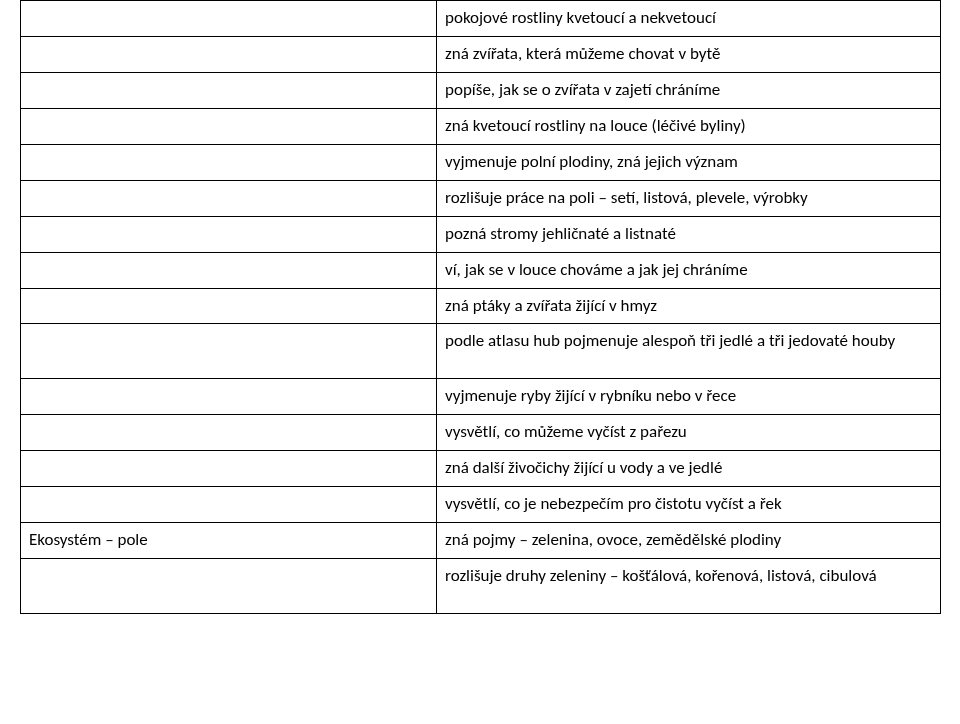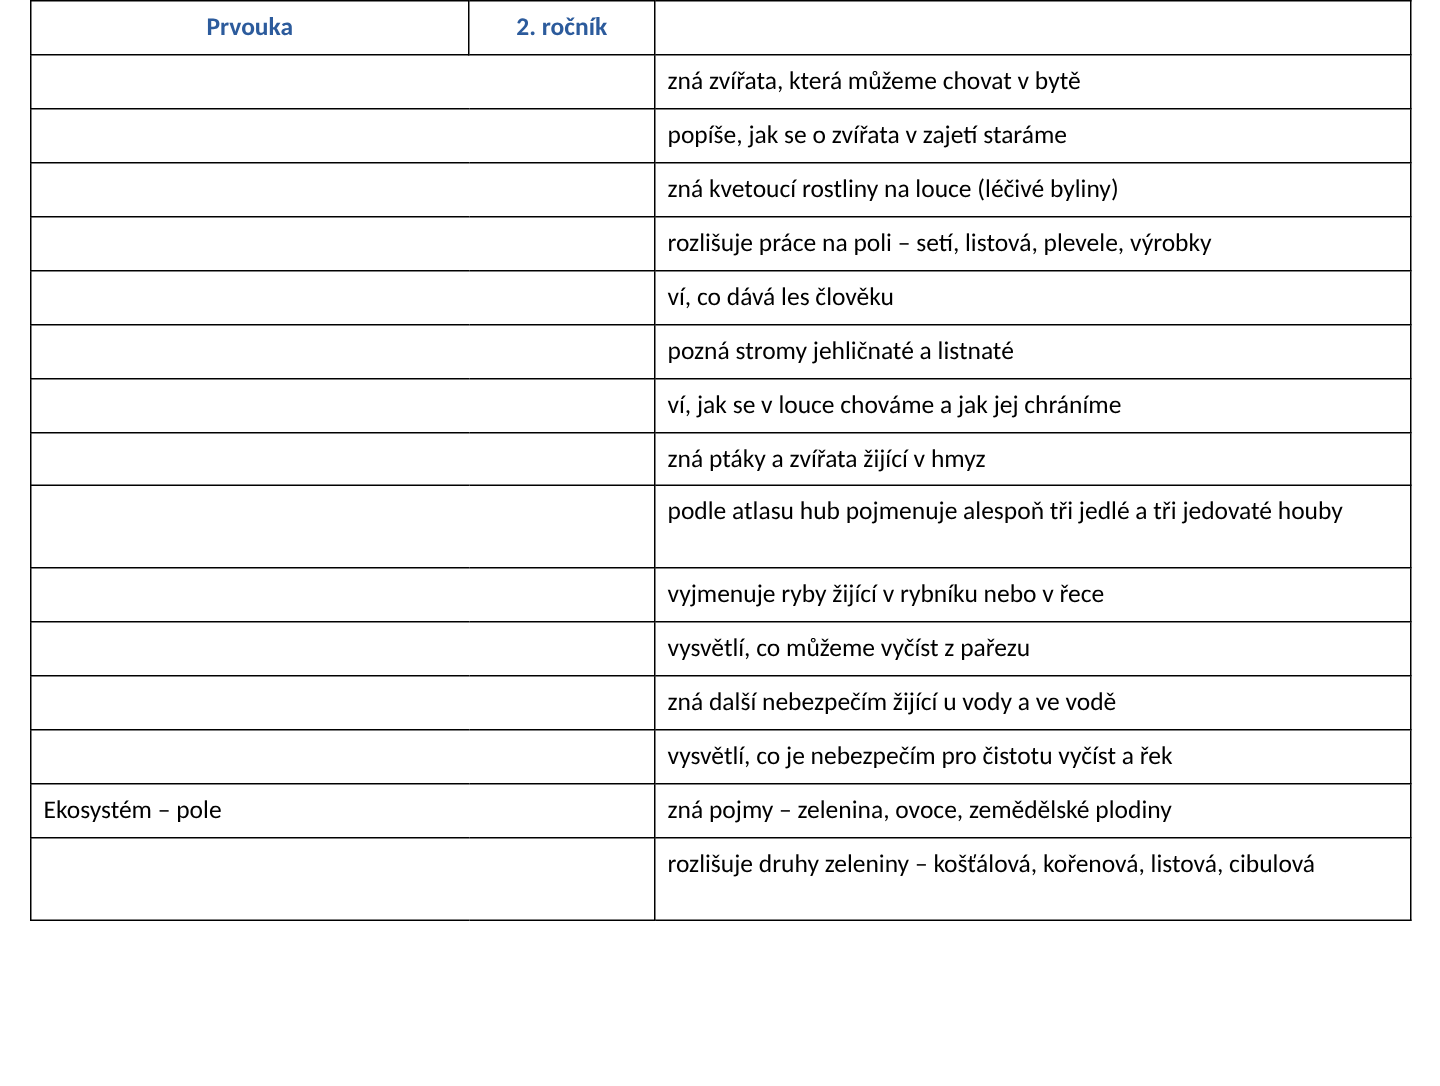--- a/index.html
+++ b/index.html
@@ -42,43 +42,42 @@
 
 <div class="page">
 <table>
   <colgroup>
         <col class="c1">
         <col class="c2">
         <col class="c3">
       </colgroup>
   <tbody id="tb">
         <tr>
-          <td class="hdr">Prvouka</td>
-          <td class="hdr">2. ročník</td>
-          <td class="hdr"></td>
+          <td colspan="2"></td>
+          <td>pokojové rostliny kvetoucí a nekvetoucí</td>
         </tr>
         <tr>
           <td colspan="2"></td>
           <td>zná zvířata, která můžeme chovat v bytě</td>
         </tr>
         <tr>
           <td colspan="2"></td>
-          <td>popíše, jak se o zvířata v zajetí staráme</td>
+          <td>popíše, jak se o zvířata v zajetí chráníme</td>
         </tr>
         <tr>
           <td colspan="2"></td>
           <td>zná kvetoucí rostliny na louce (léčivé byliny)</td>
         </tr>
         <tr>
           <td colspan="2"></td>
-          <td>rozlišuje práce na poli – setí, listová, plevele, výrobky</td>
+          <td>vyjmenuje polní plodiny, zná jejich význam</td>
         </tr>
         <tr>
           <td colspan="2"></td>
-          <td>ví, co dává les člověku</td>
+          <td>rozlišuje práce na poli – setí, listová, plevele, výrobky</td>
         </tr>
         <tr>
           <td colspan="2"></td>
           <td>pozná stromy jehličnaté a listnaté</td>
         </tr>
         <tr>
           <td colspan="2"></td>
           <td>ví, jak se v louce chováme a jak jej chráníme</td>
         </tr>
         <tr>
@@ -92,21 +91,21 @@
         <tr>
           <td colspan="2"></td>
           <td>vyjmenuje ryby žijící v rybníku nebo v řece</td>
         </tr>
         <tr>
           <td colspan="2"></td>
           <td>vysvětlí, co můžeme vyčíst z pařezu</td>
         </tr>
         <tr>
           <td colspan="2"></td>
-          <td>zná další nebezpečím žijící u vody a ve vodě</td>
+          <td>zná další živočichy žijící u vody a ve jedlé</td>
         </tr>
         <tr>
           <td colspan="2"></td>
           <td>vysvětlí, co je nebezpečím pro čistotu vyčíst a řek</td>
         </tr>
         <tr>
           <td colspan="2">Ekosystém – pole</td>
           <td>zná pojmy – zelenina, ovoce, zemědělské plodiny</td>
         </tr>
         <tr>

